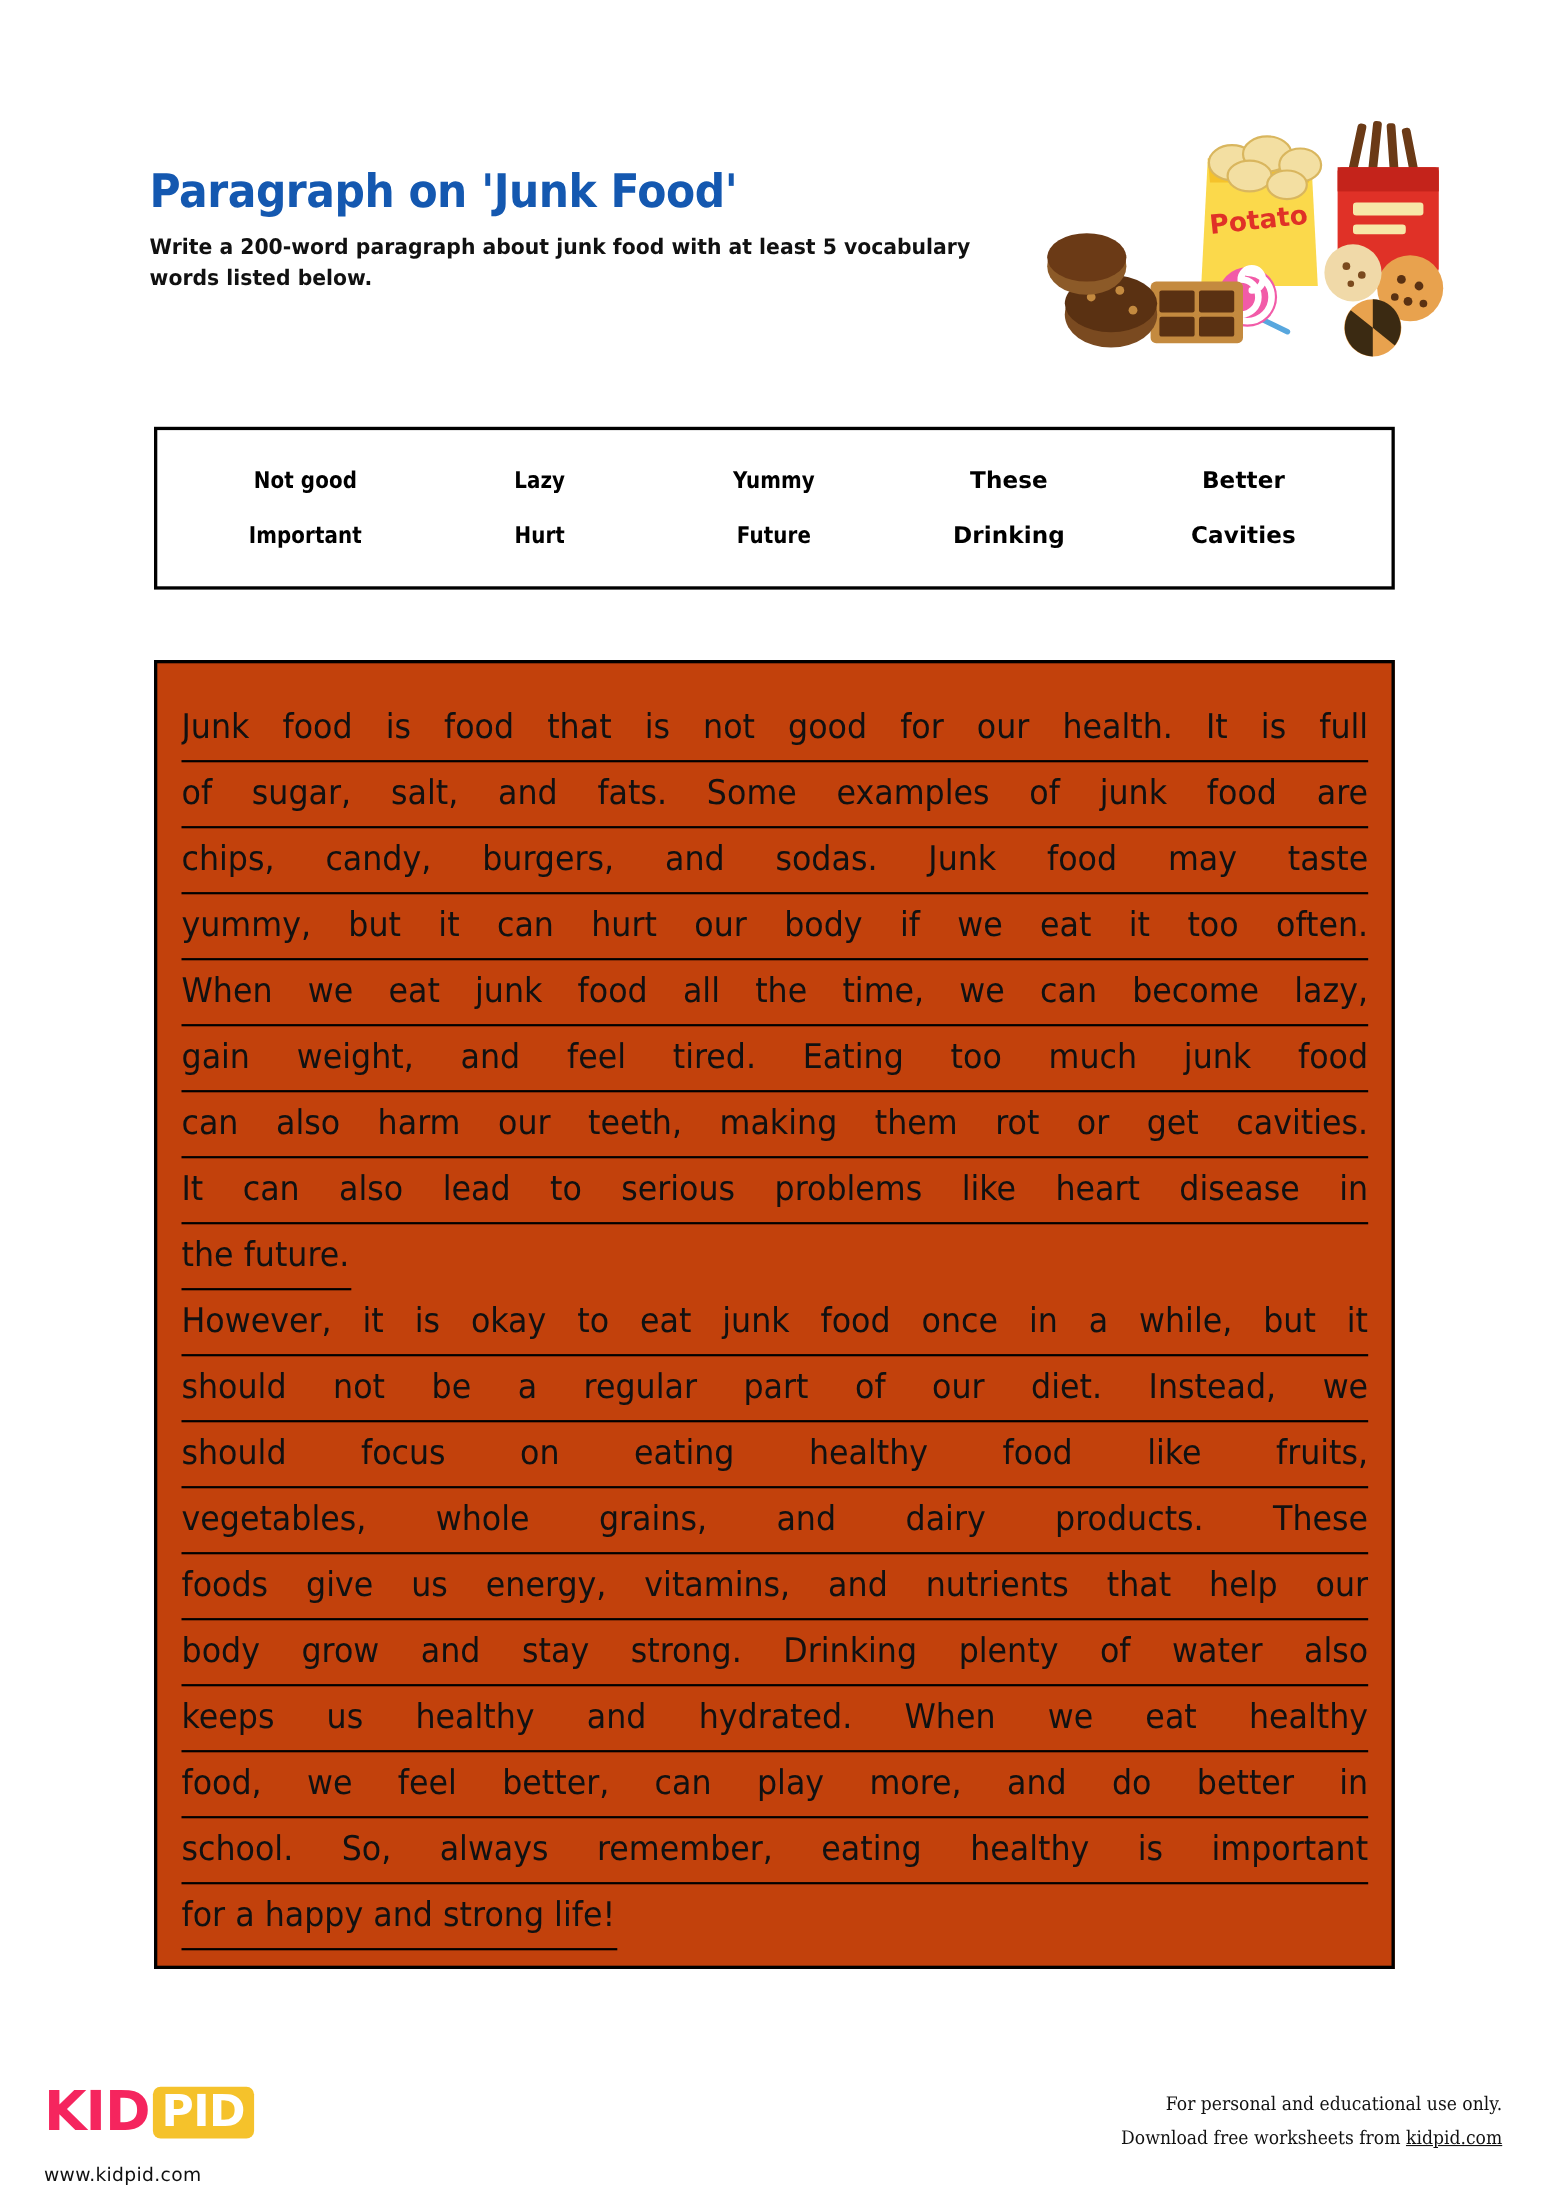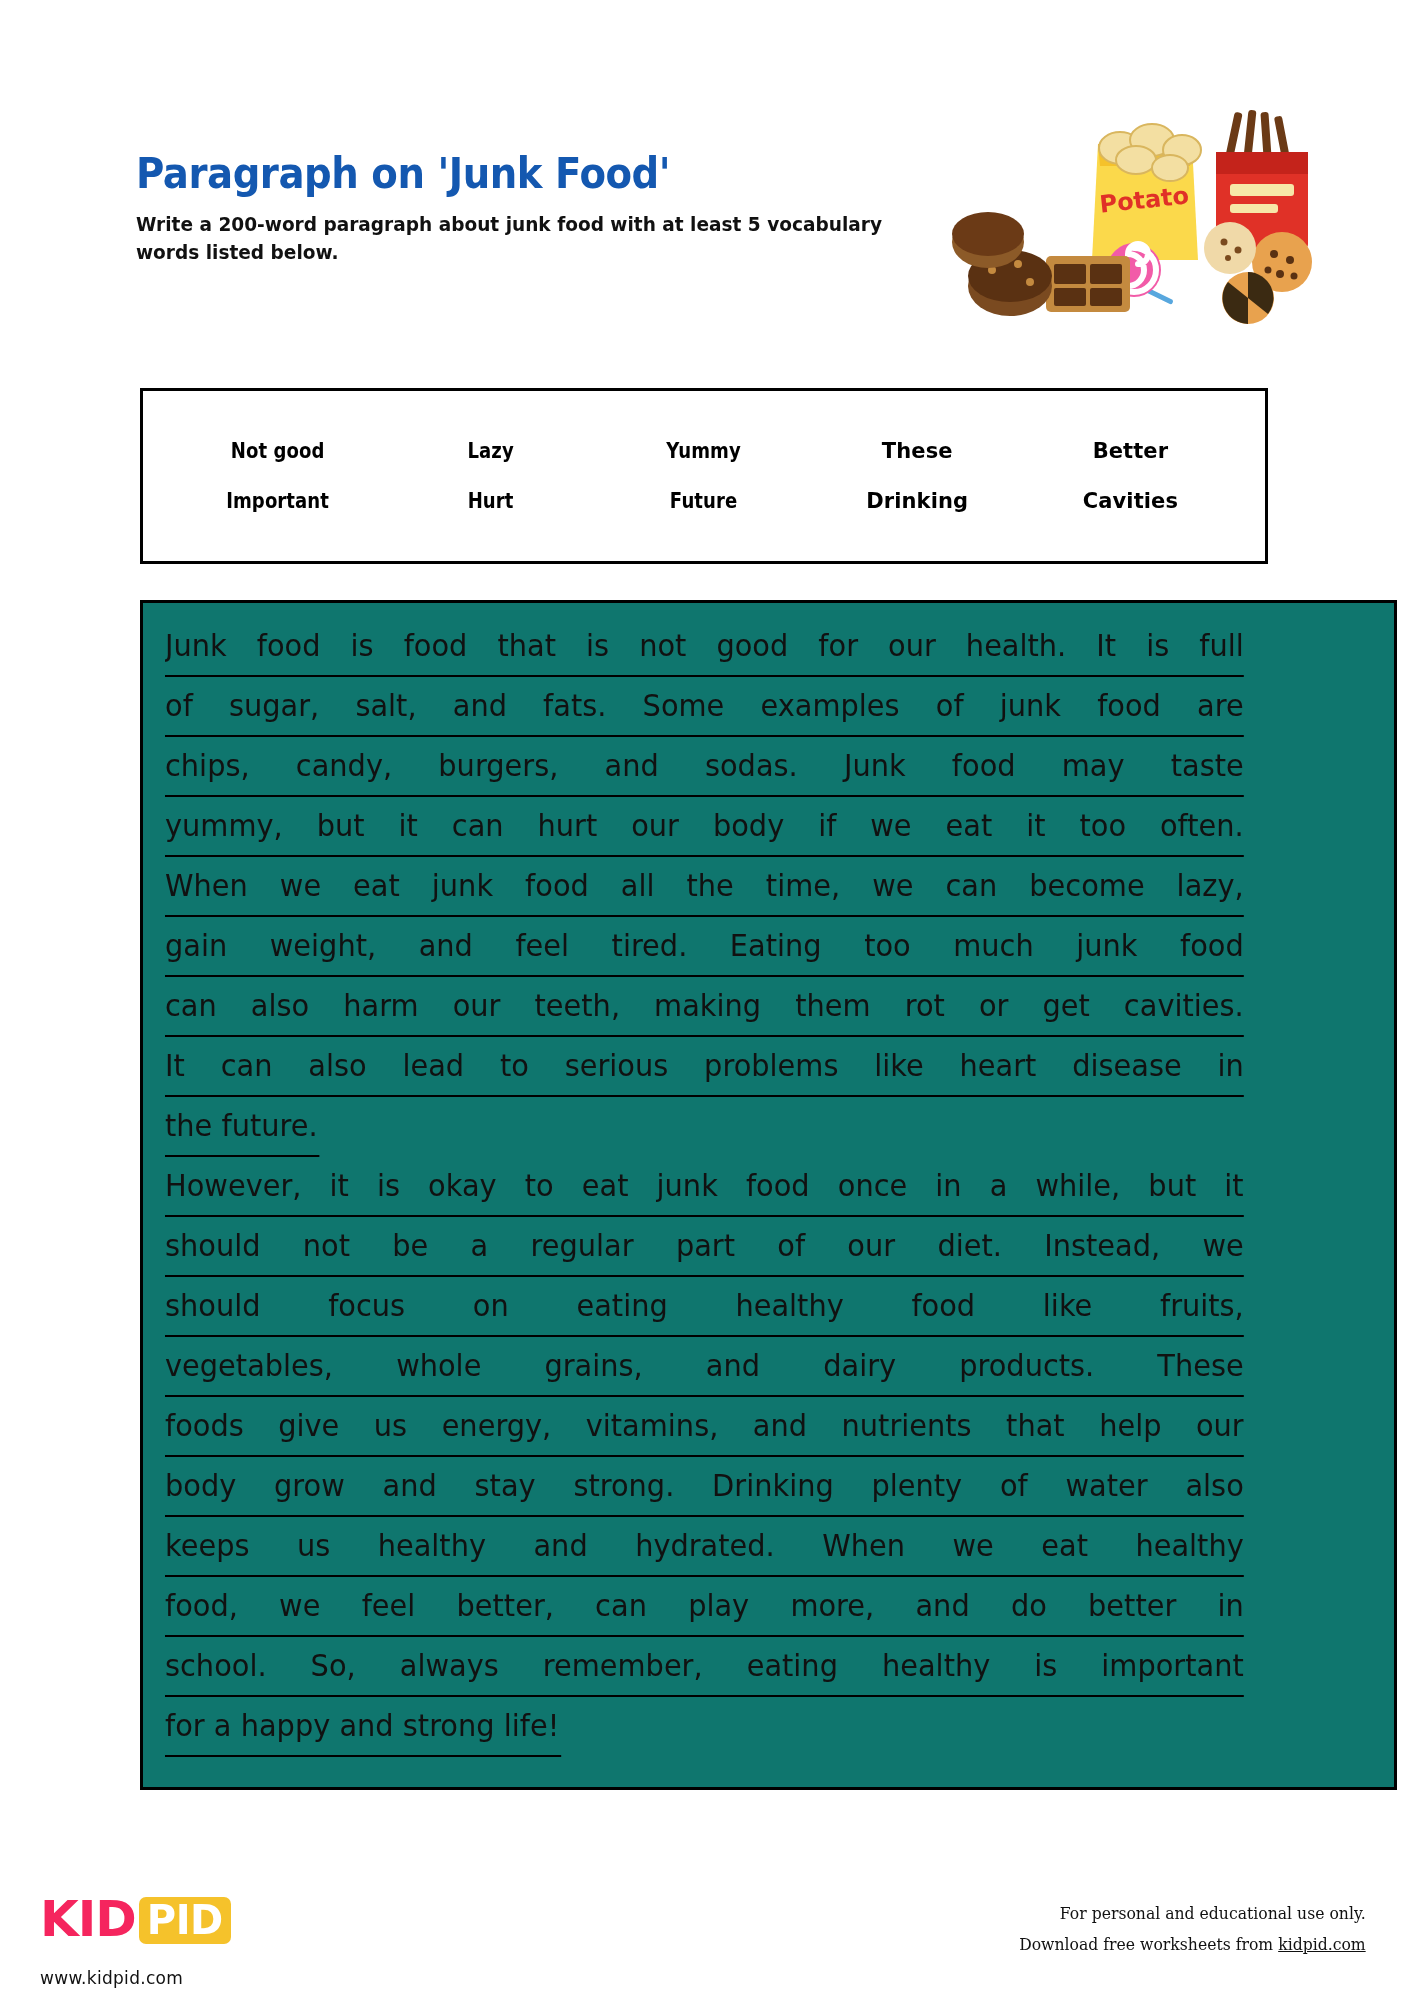--- a/index.html
+++ b/index.html
@@ -59,21 +59,21 @@
     width: 420px;
     height: 215px;
   }
 
   
   .vocab-box {
     position: absolute;
     left: 140px;
     top: 388px;
     width: 1128px;
-    height: 176px;
+    height: 148px;
     border: 3px solid #000000;
     background: #ffffff;
     display: flex;
     flex-direction: column;
     justify-content: center;
   }
 
   .vocab-row {
     display: flex;
     width: 100%;
@@ -90,25 +90,25 @@
     color: #000000;
     letter-spacing: 0.1px;
   }
   .vocab-cell.cond { transform: scaleX(0.86); }
 
   
   .answer-box {
     position: absolute;
     left: 140px;
     top: 600px;
-    width: 1257px;
+    width: 1128px;
     height: 1190px;
     border: 3px solid #000000;
-    background: #0f766e;
-    padding: 14px 22px 0 22px;
+    background: #c2410c;
+    padding: 30px 22px 0 22px;
     overflow: hidden;
   }
 
   .answer-text {
     font-family: "DejaVu Sans", sans-serif;
     font-weight: 400;
     font-size: 31px;
     line-height: 60px;
     color: #111111;
     transform: scaleX(0.93);

